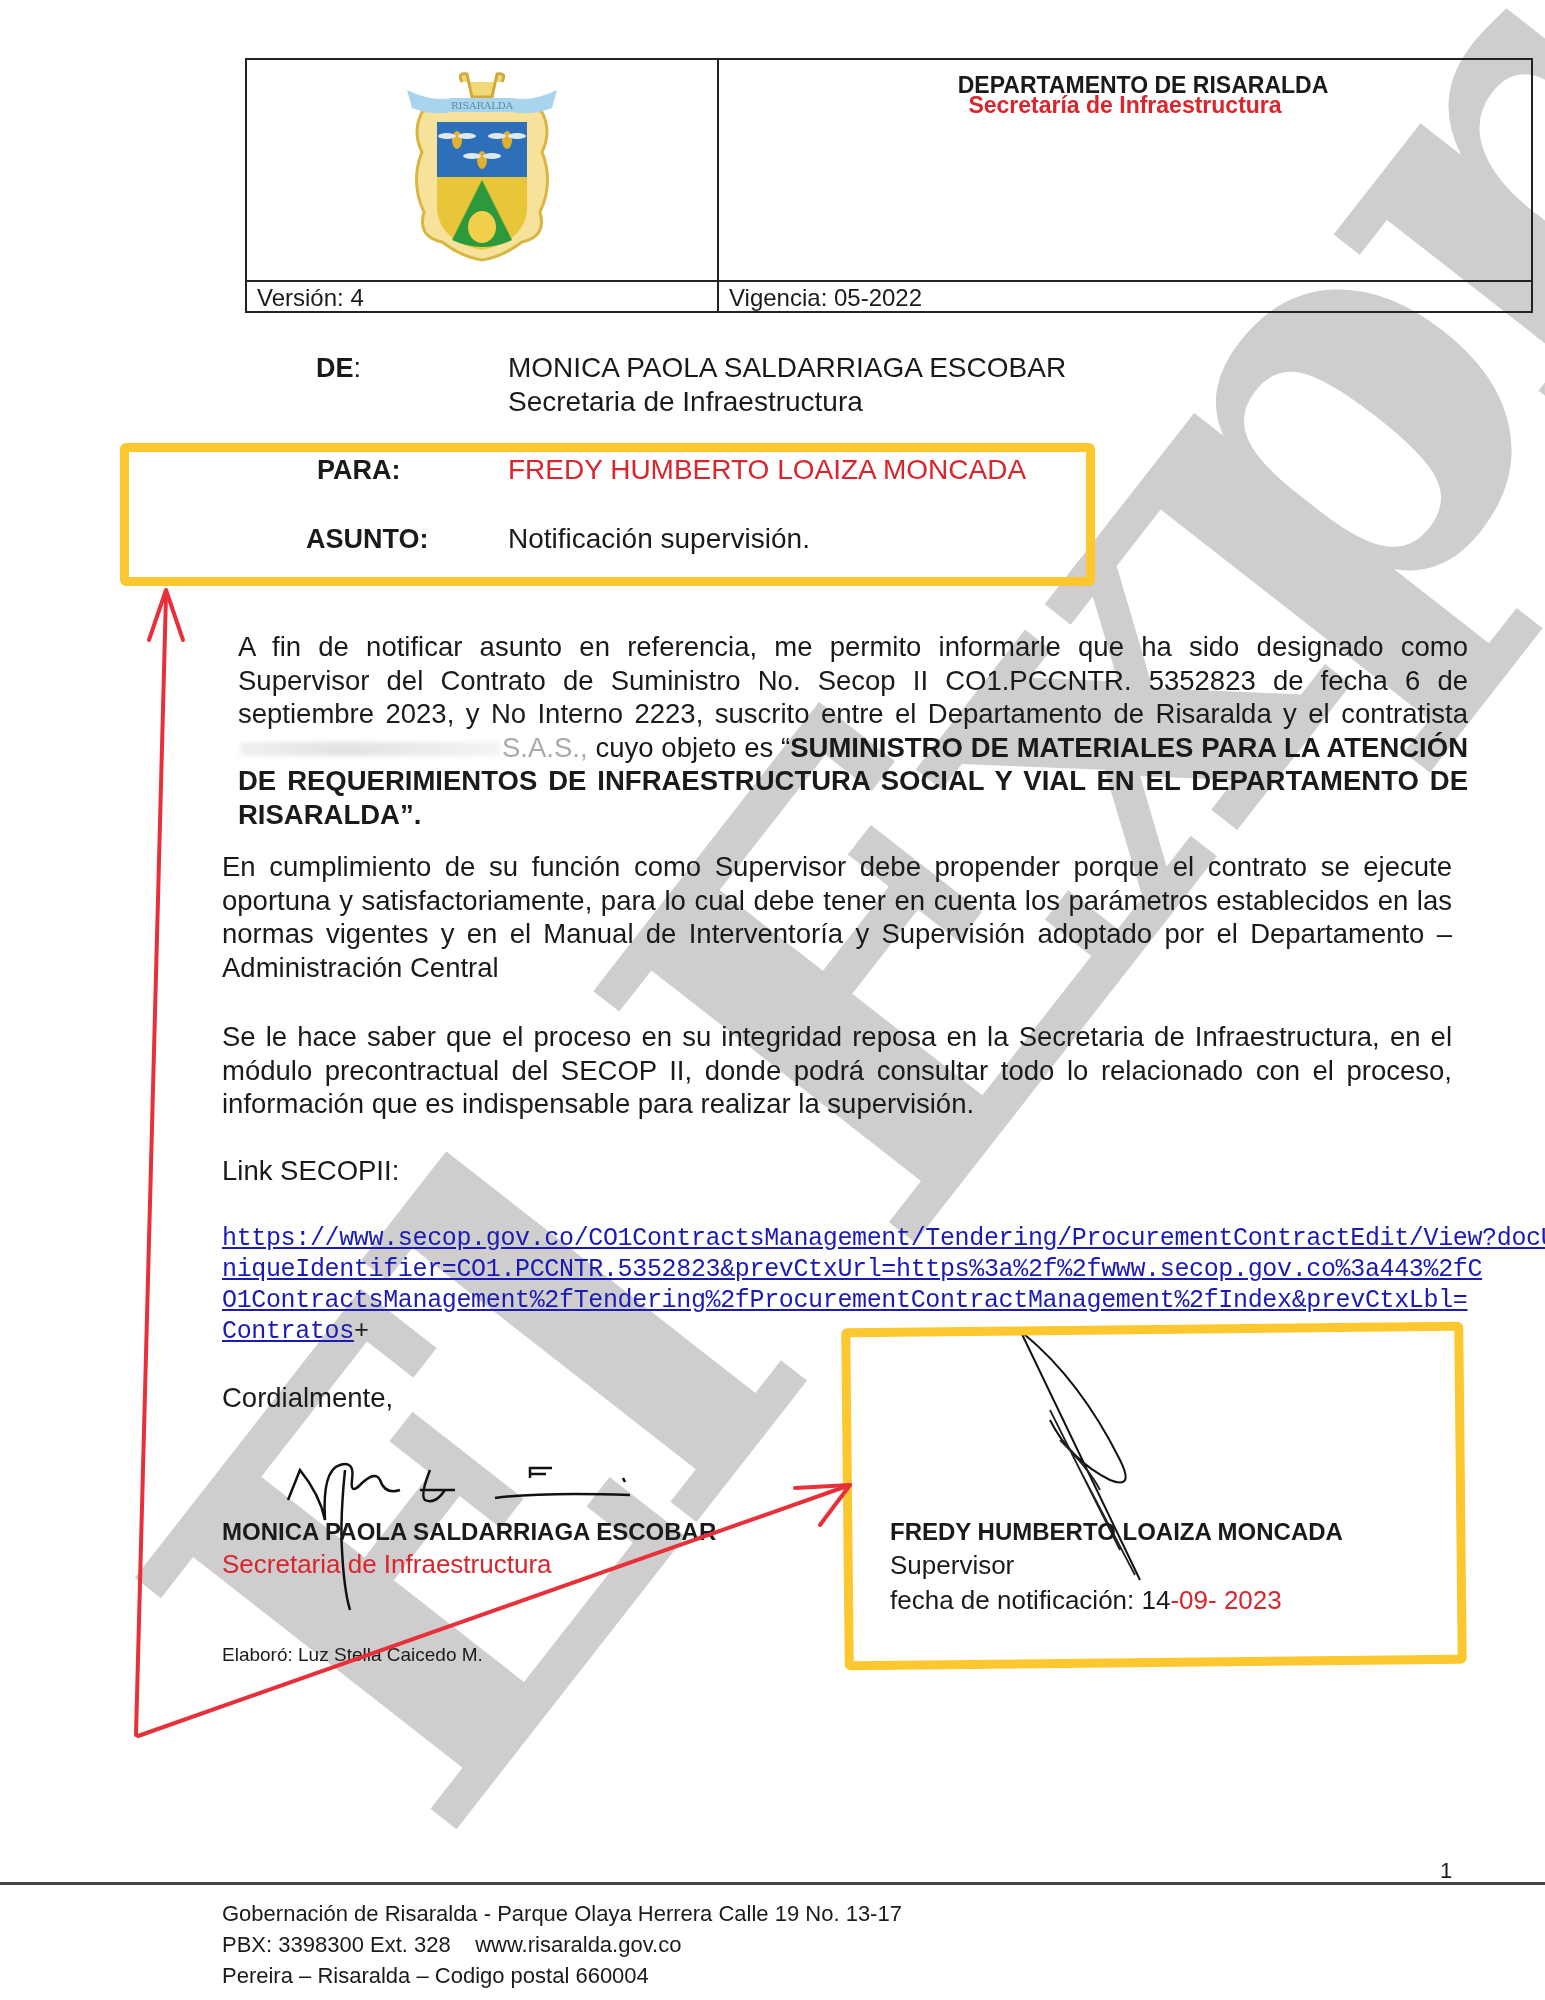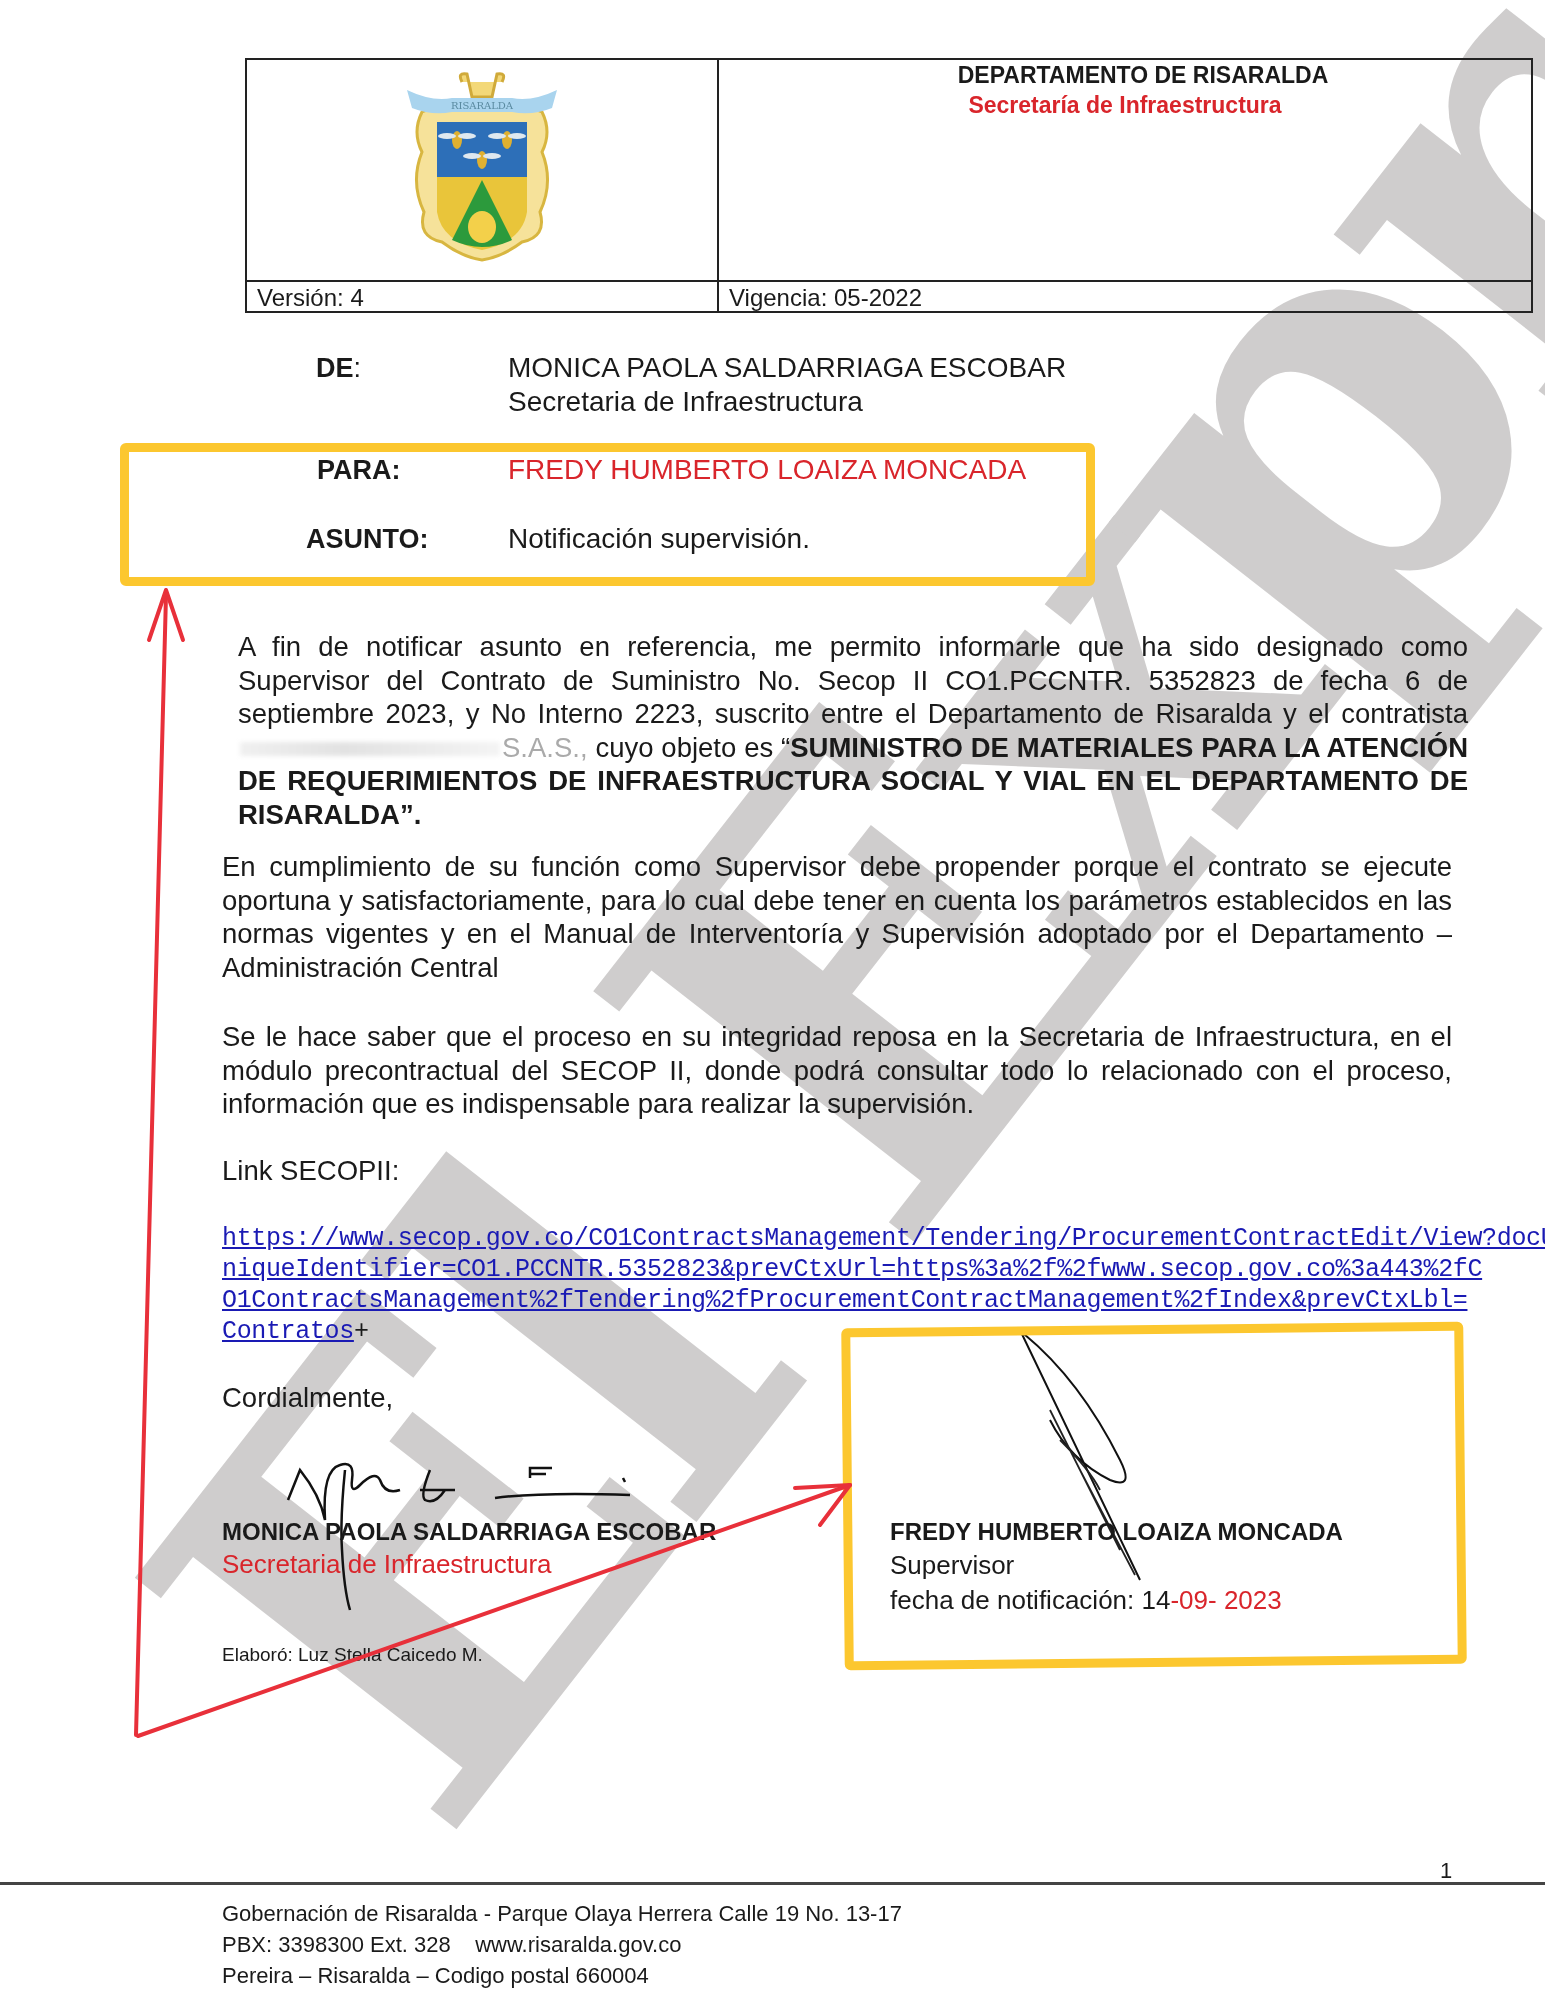--- a/index.html
+++ b/index.html
@@ -66,21 +66,21 @@
           <ellipse cx="45" cy="64" rx="9" ry="3"></ellipse>
           <ellipse cx="65" cy="64" rx="9" ry="3"></ellipse>
           <ellipse cx="95" cy="64" rx="9" ry="3"></ellipse>
           <ellipse cx="115" cy="64" rx="9" ry="3"></ellipse>
           <ellipse cx="70" cy="84" rx="9" ry="3"></ellipse>
           <ellipse cx="90" cy="84" rx="9" ry="3"></ellipse>
         </g>
     </svg>
 
     <div class="right">
-      <div style="top:2px;padding-left:36px;">DEPARTAMENTO DE RISARALDA</div>
+      <div style="top:12px;padding-left:36px;">DEPARTAMENTO DE RISARALDA</div>
       <div class="red" style="top:32px;">Secretaría de Infraestructura</div>
     </div>
     <div class="version">Versión: 4</div>
     <div class="vigencia">Vigencia: 05-2022</div>
   </div>
 
   <div class="abs" style="left:316px; top:353px;">
     <span class="lbl">DE</span><span style="font-size:27px;">:</span>
   </div>
   <div class="abs val" style="left:508px; top:352px;">MONICA PAOLA SALDARRIAGA ESCOBAR</div>

